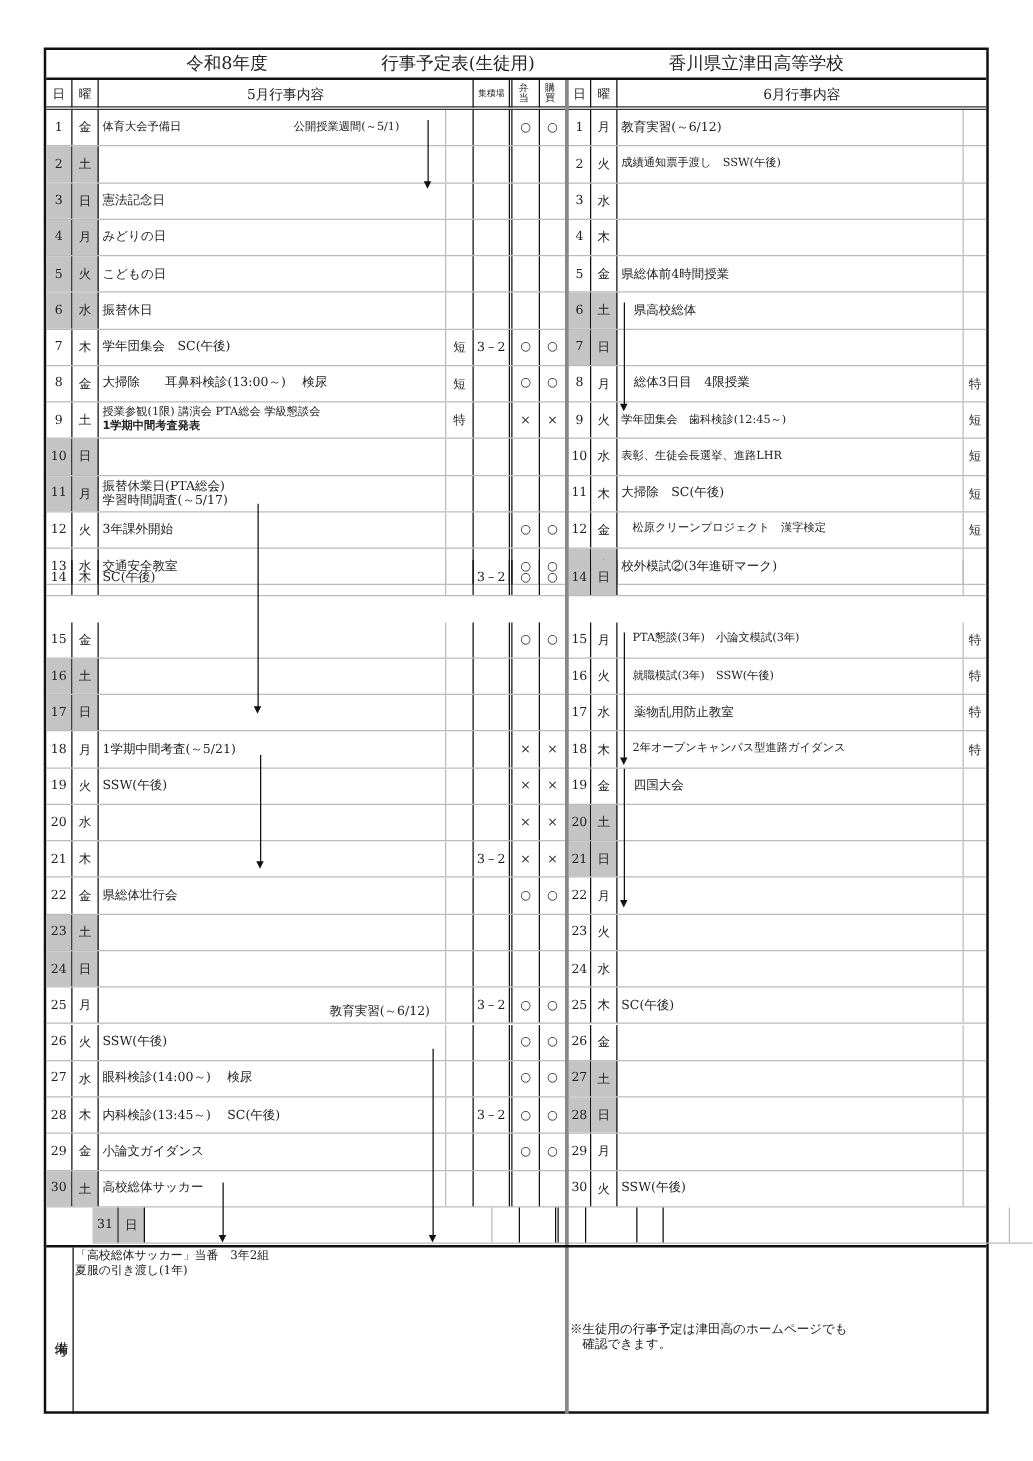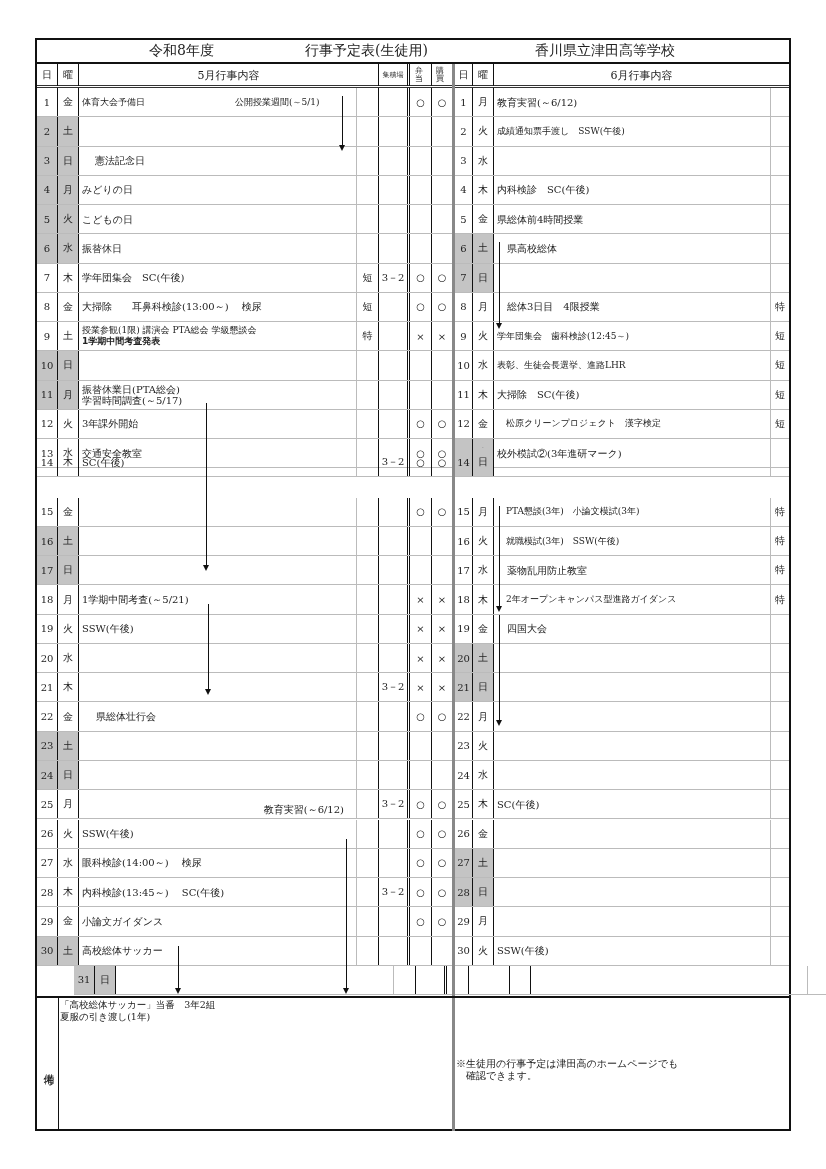--- a/index.html
+++ b/index.html
@@ -80,21 +80,21 @@
         <div class="cell" style="left:373px;width:22px;border-right:1px solid #111;"></div>
         <div class="cell" style="left:395px;width:20px;"></div>
         <div class="cell " style="left:418px;width:18px;border-right:1px solid #111;">2</div>
         <div class="cell " style="left:436px;width:21px;border-right:1px solid #111;">火</div>
         <div class="cell content small" style="left:457px;width:276px;">成績通知票手渡し　SSW(午後)</div>
         <div class="cell" style="left:733px;width:19px;border-left:1px solid #bbb;"></div>
       </div>
       <div class="row" style="top: 106.52px; height: 29.26px;">
         <div class="cell shade" style="left:0;width:21px;border-right:1px solid #111;">3</div>
         <div class="cell shade" style="left:21px;width:21px;border-right:1px solid #111;">日</div>
-        <div class="cell content" style="left:55px;width:277px;">
+        <div class="cell content" style="left:42px;width:277px;">
           <div><span>憲法記念日</span></div>
         </div>
         <div class="cell" style="left:319px;width:23px;border-left:1px solid #bbb;border-right:1px solid #111;"></div>
         <div class="cell" style="left:342px;width:31px;border-right:3px double #111;"></div>
         <div class="cell" style="left:373px;width:22px;border-right:1px solid #111;"></div>
         <div class="cell" style="left:395px;width:20px;"></div>
         <div class="cell " style="left:418px;width:18px;border-right:1px solid #111;">3</div>
         <div class="cell " style="left:436px;width:21px;border-right:1px solid #111;">水</div>
         <div class="cell content" style="left:457px;width:276px;"></div>
         <div class="cell" style="left:733px;width:19px;border-left:1px solid #bbb;"></div>
@@ -104,21 +104,20 @@
         <div class="cell shade" style="left:21px;width:21px;border-right:1px solid #111;">月</div>
         <div class="cell content" style="left:42px;width:277px;">
           <div><span>みどりの日</span></div>
         </div>
         <div class="cell" style="left:319px;width:23px;border-left:1px solid #bbb;border-right:1px solid #111;"></div>
         <div class="cell" style="left:342px;width:31px;border-right:3px double #111;"></div>
         <div class="cell" style="left:373px;width:22px;border-right:1px solid #111;"></div>
         <div class="cell" style="left:395px;width:20px;"></div>
         <div class="cell " style="left:418px;width:18px;border-right:1px solid #111;">4</div>
         <div class="cell " style="left:436px;width:21px;border-right:1px solid #111;">木</div>
-        <div class="cell content" style="left:457px;width:276px;">内科検診　SC(午後)</div>
         <div class="cell" style="left:733px;width:19px;border-left:1px solid #bbb;"></div>
       </div>
       <div class="row" style="top: 165.04px; height: 29.26px;">
         <div class="cell shade" style="left:0;width:21px;border-right:1px solid #111;">5</div>
         <div class="cell shade" style="left:21px;width:21px;border-right:1px solid #111;">火</div>
         <div class="cell content" style="left:42px;width:277px;">
           <div><span>こどもの日</span></div>
         </div>
         <div class="cell" style="left:319px;width:23px;border-left:1px solid #bbb;border-right:1px solid #111;"></div>
         <div class="cell" style="left:342px;width:31px;border-right:3px double #111;"></div>
@@ -365,21 +364,21 @@
         <div class="cell" style="left:373px;width:22px;border-right:1px solid #111;">×</div>
         <div class="cell" style="left:395px;width:20px;">×</div>
         <div class="cell shade" style="left:418px;width:18px;border-right:1px solid #111;">21</div>
         <div class="cell shade" style="left:436px;width:21px;border-right:1px solid #111;">日</div>
         <div class="cell content" style="left:457px;width:276px;"></div>
         <div class="cell" style="left:733px;width:19px;border-left:1px solid #bbb;"></div>
       </div>
       <div class="row" style="top: 662.46px; height: 29.26px;">
         <div class="cell " style="left:0;width:21px;border-right:1px solid #111;">22</div>
         <div class="cell " style="left:21px;width:21px;border-right:1px solid #111;">金</div>
-        <div class="cell content" style="left:42px;width:277px;margin-left:14px;">
+        <div class="cell content" style="left:42px;width:277px;">
           <div><span>県総体壮行会</span></div>
         </div>
         <div class="cell" style="left:319px;width:23px;border-left:1px solid #bbb;border-right:1px solid #111;"></div>
         <div class="cell" style="left:342px;width:31px;border-right:3px double #111;"></div>
         <div class="cell" style="left:373px;width:22px;border-right:1px solid #111;">○</div>
         <div class="cell" style="left:395px;width:20px;">○</div>
         <div class="cell " style="left:418px;width:18px;border-right:1px solid #111;">22</div>
         <div class="cell " style="left:436px;width:21px;border-right:1px solid #111;">月</div>
         <div class="cell content" style="left:457px;width:276px;"></div>
         <div class="cell" style="left:733px;width:19px;border-left:1px solid #bbb;"></div>

